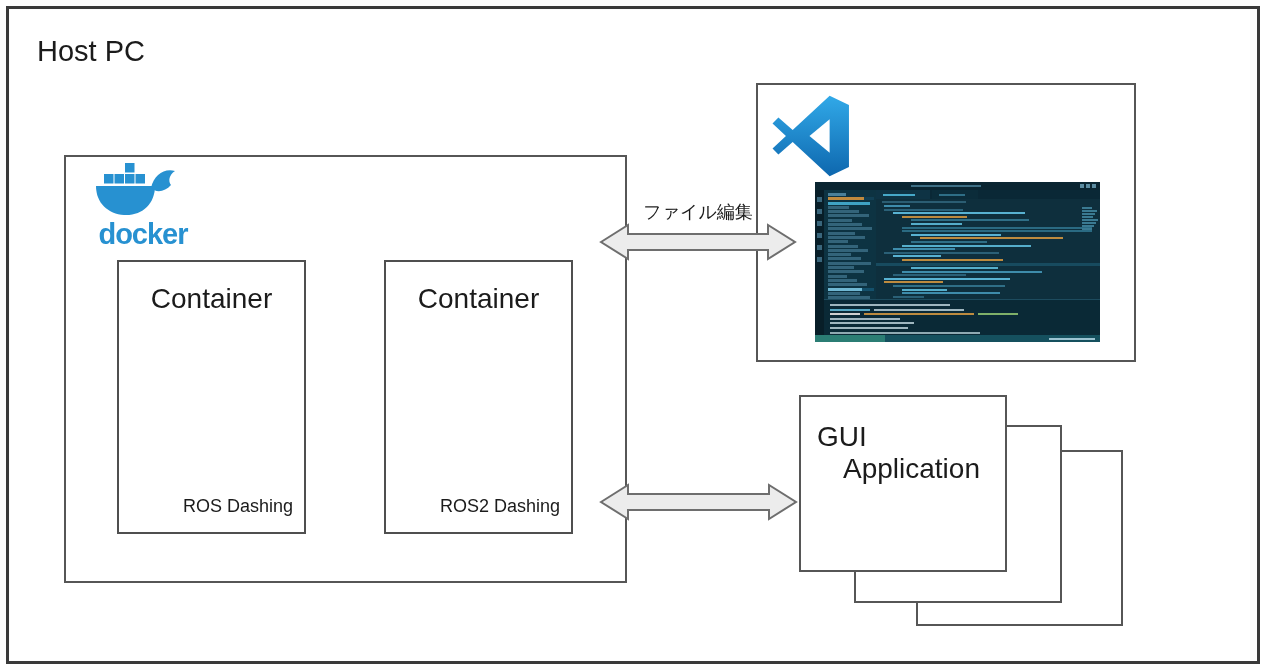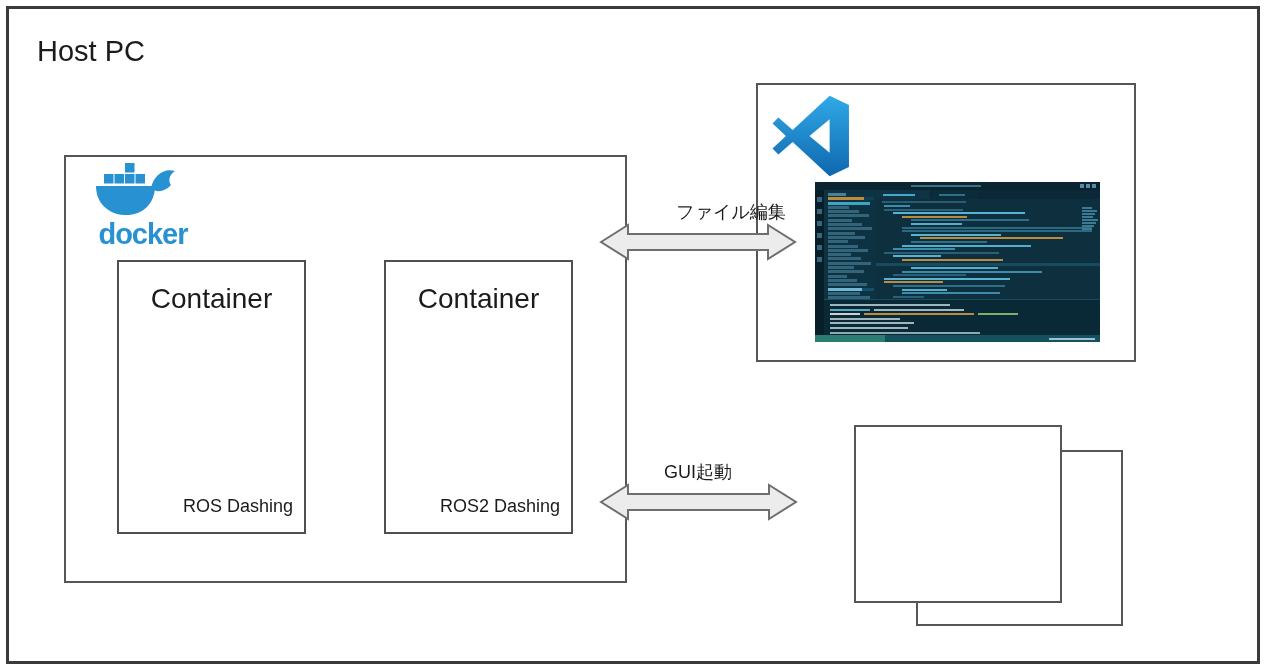--- a/index.html
+++ b/index.html
@@ -33,21 +33,21 @@
   .gui-middle{left:854px;top:425px;width:208px;height:178px;z-index:2;}
   .gui-front{left:799px;top:395px;width:208px;height:177px;z-index:3;}
   .gui-line1{position:absolute;left:16px;top:24px;font-size:28px;}
   .gui-line2{position:absolute;left:42px;top:56px;font-size:28px;}
 
   
   .arrow{position:absolute;z-index:6;}
   .arrow-1{left:599px;top:221px;}
   .arrow-2{left:599px;top:481px;}
   .arrow-label{position:absolute;z-index:6;width:198px;text-align:center;font-size:18px;}
-  .arrow-label-1{left:632px;top:200px;}
+  .arrow-label-1{left:599px;top:200px;}
   .arrow-label-2{left:599px;top:460px;}
 
   
   .editor{position:absolute;left:815px;top:182px;width:285px;height:160px;
     background:var(--editor-bg,#0e2f3d);overflow:hidden;z-index:2;}
   .e-title{position:absolute;left:0;top:0;right:0;height:8px;background:#0a2531;}
   .e-title .t-dash{position:absolute;left:96px;top:3px;width:70px;height:2px;background:#3d6e84;}
   .e-title .t-ctl{position:absolute;top:2px;width:4px;height:4px;background:#5b8ba0;}
   .e-activity{position:absolute;left:0;top:8px;width:9px;bottom:7px;background:#081e28;}
   .e-sidebar{position:absolute;left:9px;top:8px;width:52px;bottom:7px;background:#0d3342;padding:3px 0 0 4px;}
@@ -288,28 +288,31 @@
         </div>
       </div>
     <div class="e-status">
       <i class="seg"></i>
       <i class="rdash"></i>
     </div>
   </div>
 
   <div class="box gui-box gui-back"></div>
   <div class="box gui-box gui-middle"></div>
+  <div class="box gui-box gui-front">
+    <div class="gui-line1">GUI</div>
+    <div class="gui-line2">Application</div>
+  </div>
 
   <div class="arrow-label arrow-label-1">ファイル編集</div>
   <div class="arrow arrow-1">
     <svg width="198" height="42" viewBox="0 0 198 42">
       <polygon points="2,21 29,4 29,13 169,13 169,4 196,21 169,38 169,29 29,29 29,38" fill="#ececec" stroke="#6e6e6e" stroke-width="2" stroke-linejoin="miter"></polygon>
     </svg>
   </div>
 
-  <div class="arrow-label arrow-label-2">GUI起動</div>
   <div class="arrow arrow-2">
     <svg width="199" height="42" viewBox="0 0 199 42">
       <polygon points="2,21 29,4 29,13 170,13 170,4 197,21 170,38 170,29 29,29 29,38" fill="#ececec" stroke="#6e6e6e" stroke-width="2" stroke-linejoin="miter"></polygon>
     </svg>
   </div>
 
 </div>
 
 </body></html>

